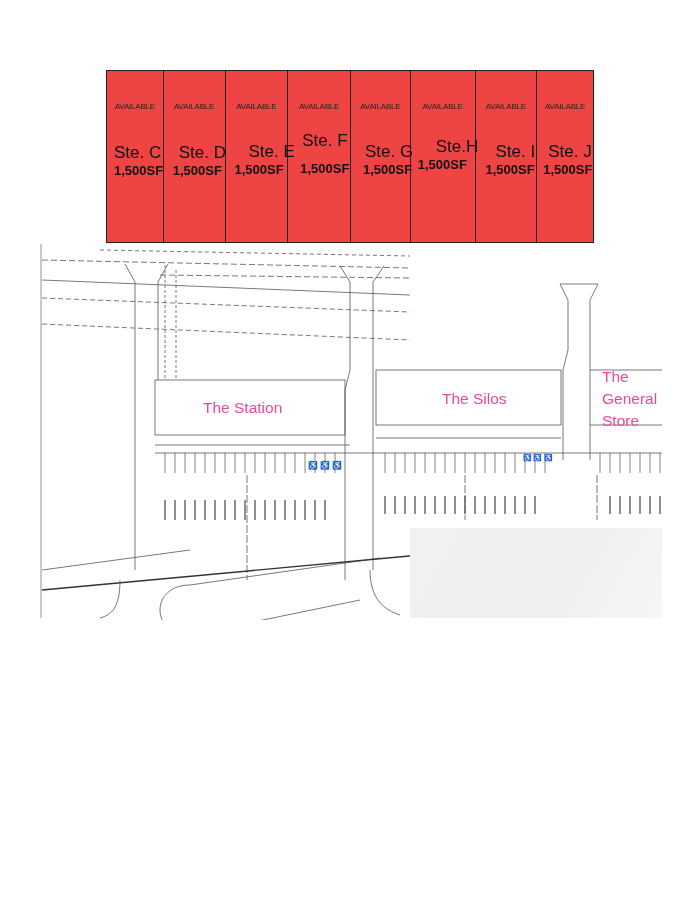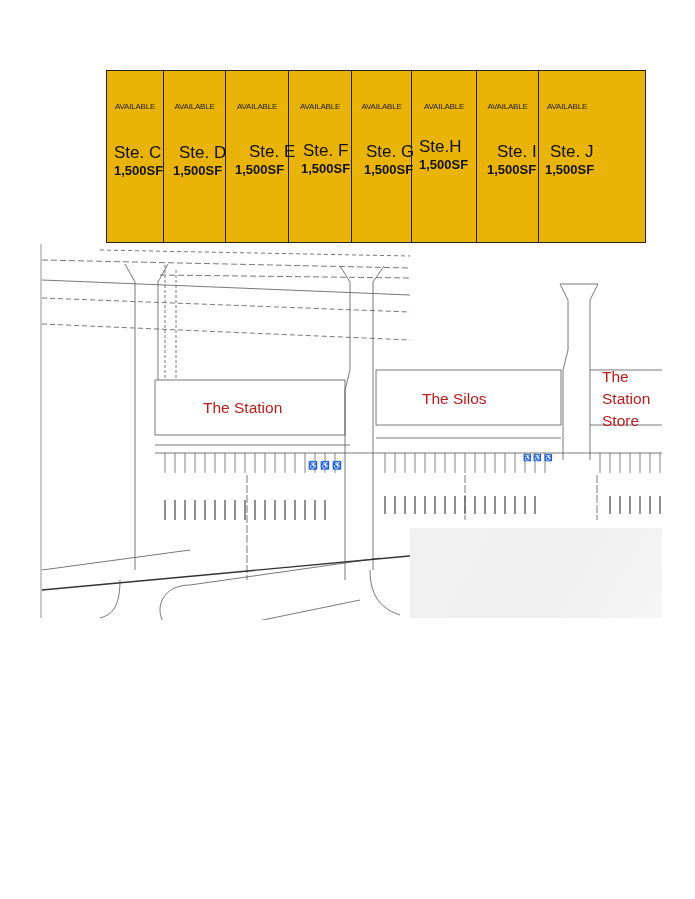--- a/index.html
+++ b/index.html
@@ -1,32 +1,32 @@
 <!DOCTYPE html>
 <html><head>
 <meta charset="utf-8">
 <style>
   html, body { margin: 0; padding: 0; background: #ffffff; }
   body { width: 695px; height: 899px; position: relative; overflow: hidden;
          font-family: "Liberation Sans", sans-serif; color: #222; }
 
   
-  .suite-table { position: absolute; left: 106px; top: 70px; width: 540px; height: 173px;
-                 border: 1.5px solid #222; box-sizing: border-box; display: flex; background: #eab308; }
+  .suite-table { position: absolute; left: 106px; top: 70px; width: 488px; height: 173px;
+                 border: 1.5px solid #222; box-sizing: border-box; display: flex; background: #ef4444; }
   .suite { position: relative; border-right: 1.5px solid #222; box-sizing: border-box; height: 100%; }
   .suite:last-child { border-right: none; }
   .suite .avail { position: absolute; top: 31px; left: 0; right: 0; text-align: center;
                   font-size: 8px; letter-spacing: -0.2px; color: #222; }
   .suite .name { position: absolute; left: 8px; font-size: 17px; color: #111; white-space: nowrap; }
   .suite .area { position: absolute; left: 8px; font-size: 13px; color: #111; white-space: nowrap; font-weight: bold; }
 
   
   .site-plan { position: absolute; left: 40px; top: 240px; width: 622px; height: 380px; }
   .site-plan svg { position: absolute; left: 0; top: 0; }
-  .bldg-label { position: absolute; font-size: 15.5px; color: #b91c1c; line-height: 22px; }
+  .bldg-label { position: absolute; font-size: 15.5px; color: #ec4899; line-height: 22px; }
   .fade-patch { position: absolute; left: 370px; top: 288px; width: 252px; height: 90px;
                 background: linear-gradient(120deg, #f1f1f1 0%, #efefef 60%, #f6f6f6 100%); }
 </style>
 </head>
 <body>
 
 <div class="suite-table">
   <div class="suite" style="width:57px">
     <div class="avail">AVAILABLE</div>
     <div class="name" style="top:72px;left:7px">Ste. C</div>
@@ -37,31 +37,31 @@
     <div class="name" style="top:72px;left:15px">Ste. D</div>
     <div class="area" style="top:92px;left:9px">1,500SF</div>
   </div>
   <div class="suite" style="width:63px">
     <div class="avail">AVAILABLE</div>
     <div class="name" style="top:71px;left:23px">Ste. E</div>
     <div class="area" style="top:91px;left:9px">1,500SF</div>
   </div>
   <div class="suite" style="width:63px">
     <div class="avail">AVAILABLE</div>
-    <div class="name" style="top:70px;left:14px">Ste. F</div>
+    <div class="name" style="top:60px;left:14px">Ste. F</div>
     <div class="area" style="top:90px;left:12px">1,500SF</div>
   </div>
   <div class="suite" style="width:60px">
     <div class="avail">AVAILABLE</div>
     <div class="name" style="top:71px;left:14px">Ste. G</div>
     <div class="area" style="top:91px;left:12px">1,500SF</div>
   </div>
   <div class="suite" style="width:65px">
     <div class="avail">AVAILABLE</div>
-    <div class="name" style="top:66px;left:7px">Ste.H</div>
+    <div class="name" style="top:66px;left:25px">Ste.H</div>
     <div class="area" style="top:86px;left:7px">1,500SF</div>
   </div>
   <div class="suite" style="width:62px">
     <div class="avail">AVAILABLE</div>
     <div class="name" style="top:71px;left:20px">Ste. I</div>
     <div class="area" style="top:91px;left:10px">1,500SF</div>
   </div>
   <div class="suite" style="width:56px">
     <div class="avail">AVAILABLE</div>
     <div class="name" style="top:71px;left:11px">Ste. J</div>
@@ -125,19 +125,19 @@
     <line x1="2" y1="330" x2="150" y2="310"></line>
     <path d="M80 340 C80 370 70 375 60 378"></path>
     <path d="M330 330 C330 360 345 370 360 375"></path>
 
     <text x="268" y="228" font-size="8" fill="#444" stroke="none">♿ ♿ ♿</text>
     <text x="483" y="220" font-size="7" fill="#444" stroke="none">♿ ♿ ♿</text>
   </svg>
   <div class="fade-patch"></div>
 
   <div class="bldg-label" style="left:163px;top:157px">The Station</div>
-  <div class="bldg-label" style="left:382px;top:148px">The Silos</div>
+  <div class="bldg-label" style="left:402px;top:148px">The Silos</div>
   <div class="bldg-label" style="left:562px;top:126px">
     <div>The</div>
-    <div>Station</div>
+    <div>General</div>
     <div>Store</div>
   </div>
 </div>
 
 </body></html>

